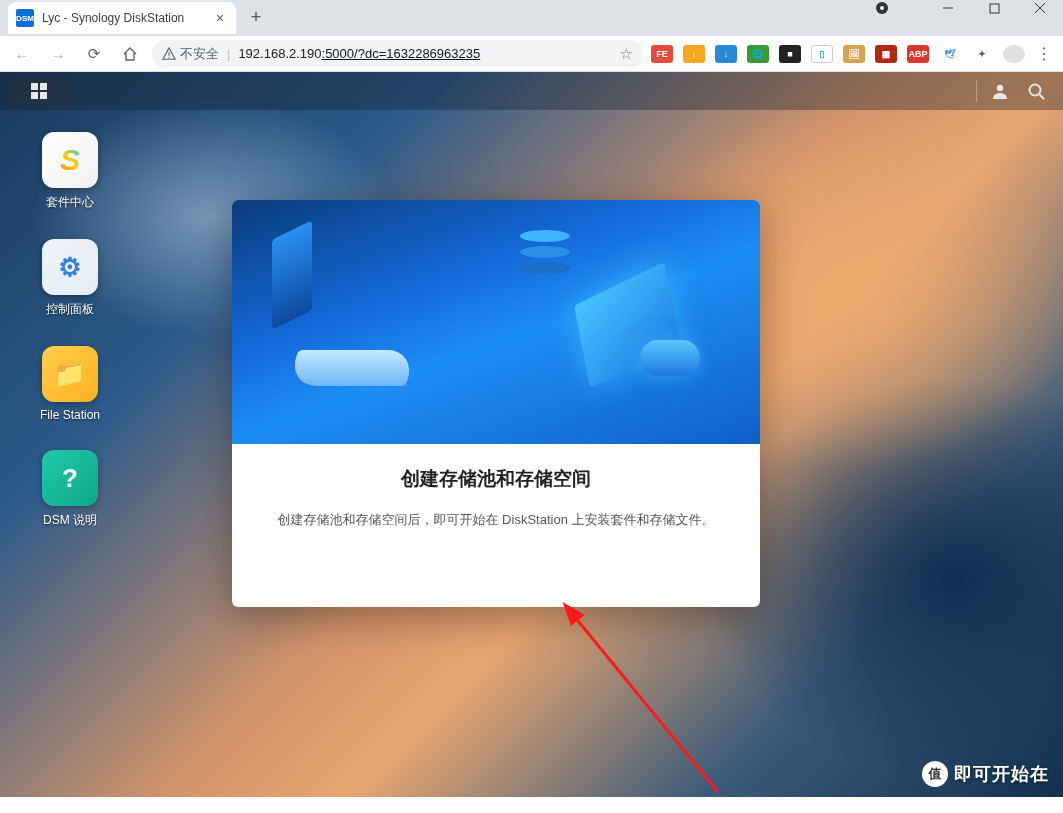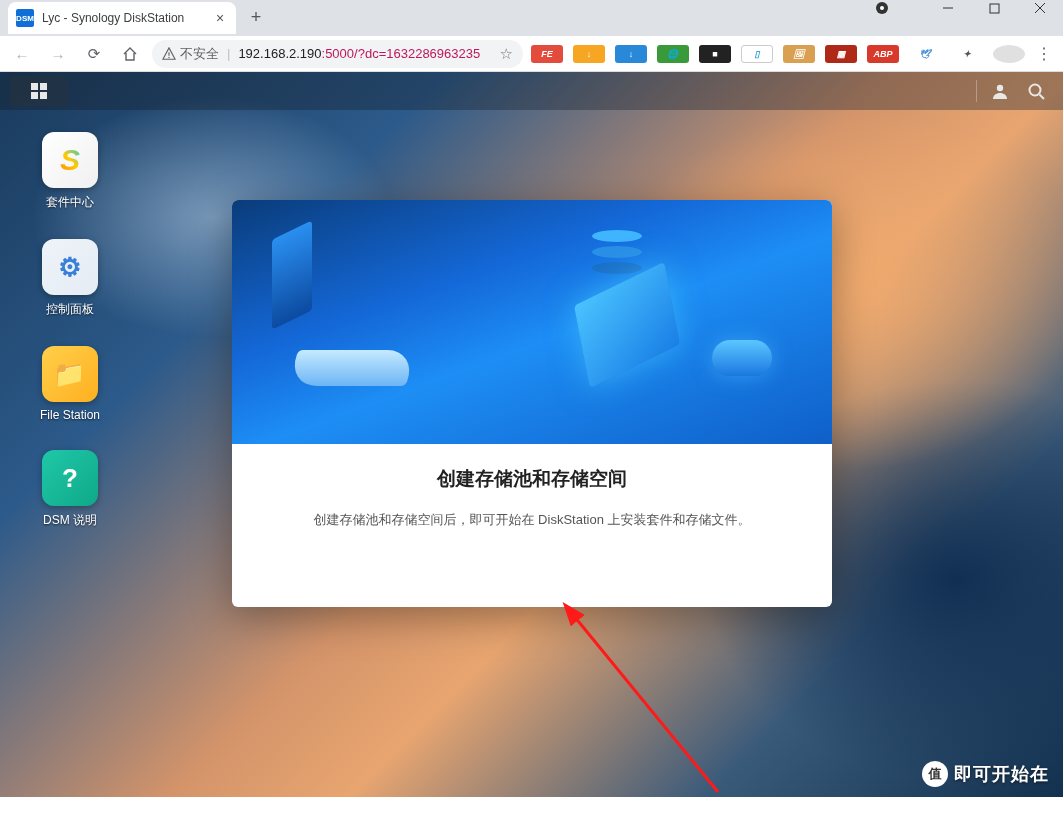--- a/index.html
+++ b/index.html
@@ -17,24 +17,24 @@
 
   
   .addr-row { height: 36px; background: #fff; display: flex; align-items: center; padding: 0 8px; gap: 8px; border-bottom: 1px solid #dcdcdc; }
   .nav-icon { width: 28px; height: 28px; display: flex; align-items: center; justify-content: center; color: #5f6368; font-size: 15px; border-radius: 50%; }
   .nav-icon.disabled { color: #b0b0b0; }
   .omnibox { flex: 1; height: 28px; background: #f1f3f4; border-radius: 14px; display: flex; align-items: center; padding: 0 10px; gap: 8px; font-size: 13px; color: #5f6368; }
   .insecure { display: flex; align-items: center; gap: 4px; color: #5f6368; font-size: 13px; }
   .omnibox-sep { color: #c0c0c0; }
   .url-text { color: #202124; }
   .url-text .host { color: #202124; }
-  .url-text .path { color: #be185d; }
+  .url-text .path { color: #0f172a; text-decoration: underline; }
   .star { margin-left: auto; color: #777; font-size: 15px; }
   .ext-icons { display: flex; align-items: center; gap: 10px; }
-  .ext { width: 32px; height: 18px; border-radius: 3px; display: flex; align-items: center; justify-content: center; font-size: 9px; color: #fff; font-weight: bold; font-style: italic; }
+  .ext { width: 22px; height: 18px; border-radius: 3px; display: flex; align-items: center; justify-content: center; font-size: 9px; color: #fff; font-weight: bold; }
   .menu-dots { width: 22px; display: flex; align-items: center; justify-content: center; color: #5f6368; font-size: 16px; }
 
   
   .dsm { position: relative; height: calc(813px - 16px - 36px - 36px); background: linear-gradient(135deg, #1a3a5c 0%, #2c5a8a 25%, #d4946a 50%, #e8a570 60%, #3a5a7a 80%, #12314f 100%); overflow: hidden; }
   .dsm::before { content:""; position:absolute; inset:0; background:
      radial-gradient(ellipse 400px 300px at 80% 30%, rgba(240,170,110,0.9), transparent 60%),
      radial-gradient(ellipse 500px 400px at 90% 70%, rgba(15,45,80,0.95), transparent 50%),
      radial-gradient(ellipse 300px 200px at 20% 20%, rgba(200,220,240,0.5), transparent 60%);
   }
 
@@ -47,21 +47,21 @@
   .bar-sep { width: 1px; height: 22px; background: rgba(255,255,255,0.3); margin: 0 4px; }
   .bar-icon { width: 34px; height: 30px; display: flex; align-items: center; justify-content: center; color: #eee; }
 
   
   .desk-icons { position: absolute; top: 60px; left: 28px; display: flex; flex-direction: column; gap: 28px; z-index: 3; }
   .dicon { width: 84px; display: flex; flex-direction: column; align-items: center; gap: 6px; cursor: pointer; }
   .dicon .img { width: 56px; height: 56px; border-radius: 12px; display: flex; align-items: center; justify-content: center; font-size: 26px; box-shadow: 0 2px 6px rgba(0,0,0,0.3); }
   .dicon .lbl { color: #fff; font-size: 12px; text-shadow: 0 1px 2px rgba(0,0,0,0.7); white-space: nowrap; }
 
   
-  .modal { position: absolute; left: 232px; top: 128px; width: 600px; background: #fff; border-radius: 6px; box-shadow: 0 10px 40px rgba(0,0,0,0.35); z-index: 10; overflow: hidden; }
+  .modal { position: absolute; left: 232px; top: 128px; width: 528px; background: #fff; border-radius: 6px; box-shadow: 0 10px 40px rgba(0,0,0,0.35); z-index: 10; overflow: hidden; }
   .modal-hero { height: 244px; background: linear-gradient(160deg, #0a3c7a 0%, #1468d8 35%, #1d8ef5 55%, #0f5fc8 100%); position: relative; overflow: hidden; }
   .iso { position:absolute; }
   .iso-box { width:120px; height:140px; left:340px; top:60px; }
   .iso-box::before { content:""; position:absolute; width:90px; height:90px; background:linear-gradient(145deg,#4ac3ff,#1a7fe6); transform:skewY(-26deg) skewX(10deg); top:20px; left:10px; border-radius:4px; box-shadow:0 0 30px rgba(70,200,255,0.6);}
   .iso-cloud { right:40px; top:140px; width:80px; height:50px;}
   .iso-cloud::before { content:""; position:absolute; width:60px; height:36px; background:linear-gradient(180deg,#5cc6ff,#1a78e0); border-radius:20px; box-shadow:0 0 20px rgba(80,190,255,0.5);}
   .iso-ship { left:60px; top:150px; width:140px; height:60px;}
   .iso-ship::before { content:""; position:absolute; width:120px; height:36px; background:linear-gradient(180deg,#c5eaff,#6db5f5); border-radius:6px 40px 6px 40px; transform:skewX(-20deg);}
   .iso-bld { left:40px; top:30px; width:80px; height:120px;}
   .iso-bld::before { content:""; position:absolute; width:40px; height:90px; background:linear-gradient(180deg,#2a8ff0,#0c4aa0); transform:skewY(-26deg); border-radius:4px;}

